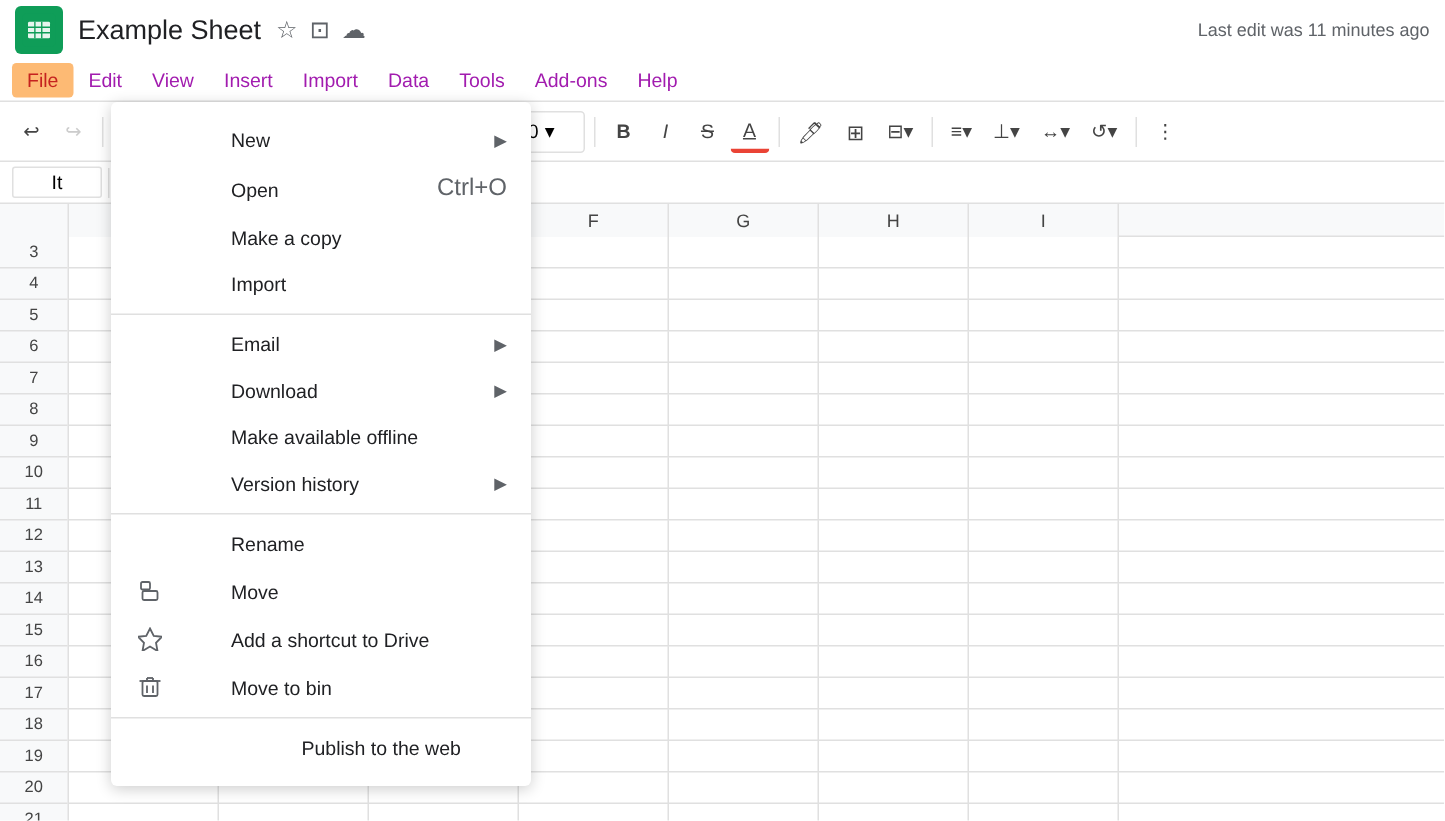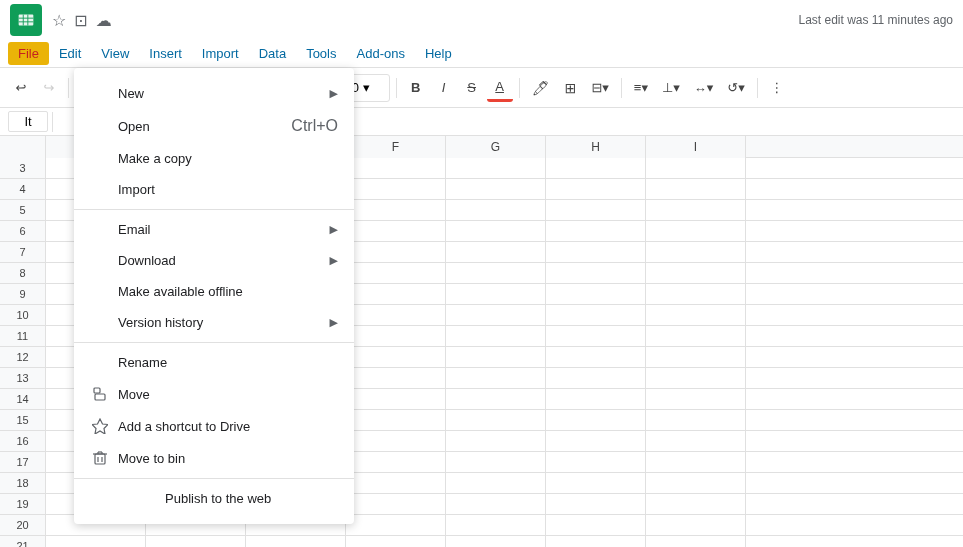--- a/index.html
+++ b/index.html
@@ -45,23 +45,23 @@
       padding: 0 8px;
       height: 28px;
       background: #fff;
       border-bottom: 1px solid #e0e0e0;
     }
     .menu-item {
       padding: 4px 10px;
       cursor: pointer;
       border-radius: 3px;
       font-size: 13px;
-      color: #0369a1;
-    }
-    .menu-item.active { background: #eab308; color: #1a73e8; }
+      color: #a21caf;
+    }
+    .menu-item.active { background: #fdba74; color: #1a73e8; }
 
     
     .toolbar {
       display: flex;
       align-items: center;
       padding: 4px 8px;
       height: 40px;
       border-bottom: 1px solid #e0e0e0;
       gap: 2px;
       background: #fff;
@@ -99,21 +99,21 @@
     
     .formula-bar {
       display: flex;
       align-items: center;
       height: 28px;
       border-bottom: 1px solid #e0e0e0;
       padding: 0 8px;
       gap: 4px;
     }
     .cell-ref {
-      width: 40px;
+      width: 60px;
       border: 1px solid #e0e0e0;
       border-radius: 2px;
       padding: 2px 4px;
       font-size: 13px;
       text-align: center;
     }
     .formula-sep { width: 1px; height: 20px; background: #e0e0e0; }
     .formula-input {
       flex: 1;
       border: none;
@@ -212,20 +212,21 @@
     }
     .menu-section:last-child { border-bottom: none; padding-left: 47px; }
     .drop-item {
       display: flex;
       align-items: center;
       padding: 8px 16px;
       cursor: pointer;
       color: #202124;
       font-size: 13px;
       position: relative;
+      gap: 36px;
     }
     .drop-item .item-icon {
       width: 20px;
       margin-right: 8px;
       display: flex;
       align-items: center;
       justify-content: center;
       color: #5f6368;
     }
     .drop-item .item-label { flex: 1; }
@@ -257,20 +258,21 @@
   <div class="app-icon">
     <svg viewBox="0 0 24 24" fill="none">
       <rect width="24" height="24" rx="3" fill="#0f9d58"></rect>
       <rect x="4" y="6" width="16" height="12" rx="1" fill="white" opacity="0.9"></rect>
       <line x1="4" y1="10" x2="20" y2="10" stroke="#0f9d58" stroke-width="1"></line>
       <line x1="4" y1="14" x2="20" y2="14" stroke="#0f9d58" stroke-width="1"></line>
       <line x1="9" y1="6" x2="9" y2="18" stroke="#0f9d58" stroke-width="1"></line>
       <line x1="14" y1="6" x2="14" y2="18" stroke="#0f9d58" stroke-width="1"></line>
     </svg>
   </div>
+  <span class="doc-title">Example Sheet</span>
   <div class="title-icons">
     <span>☆</span>
     <span>⊡</span>
     <span>☁</span>
   </div>
   <span class="last-edit">Last edit was 11 minutes ago</span>
 </div>
 
 <div class="menu-bar">
   <div class="menu-item active" style="color:#c5221f; font-weight:500;">File</div>

